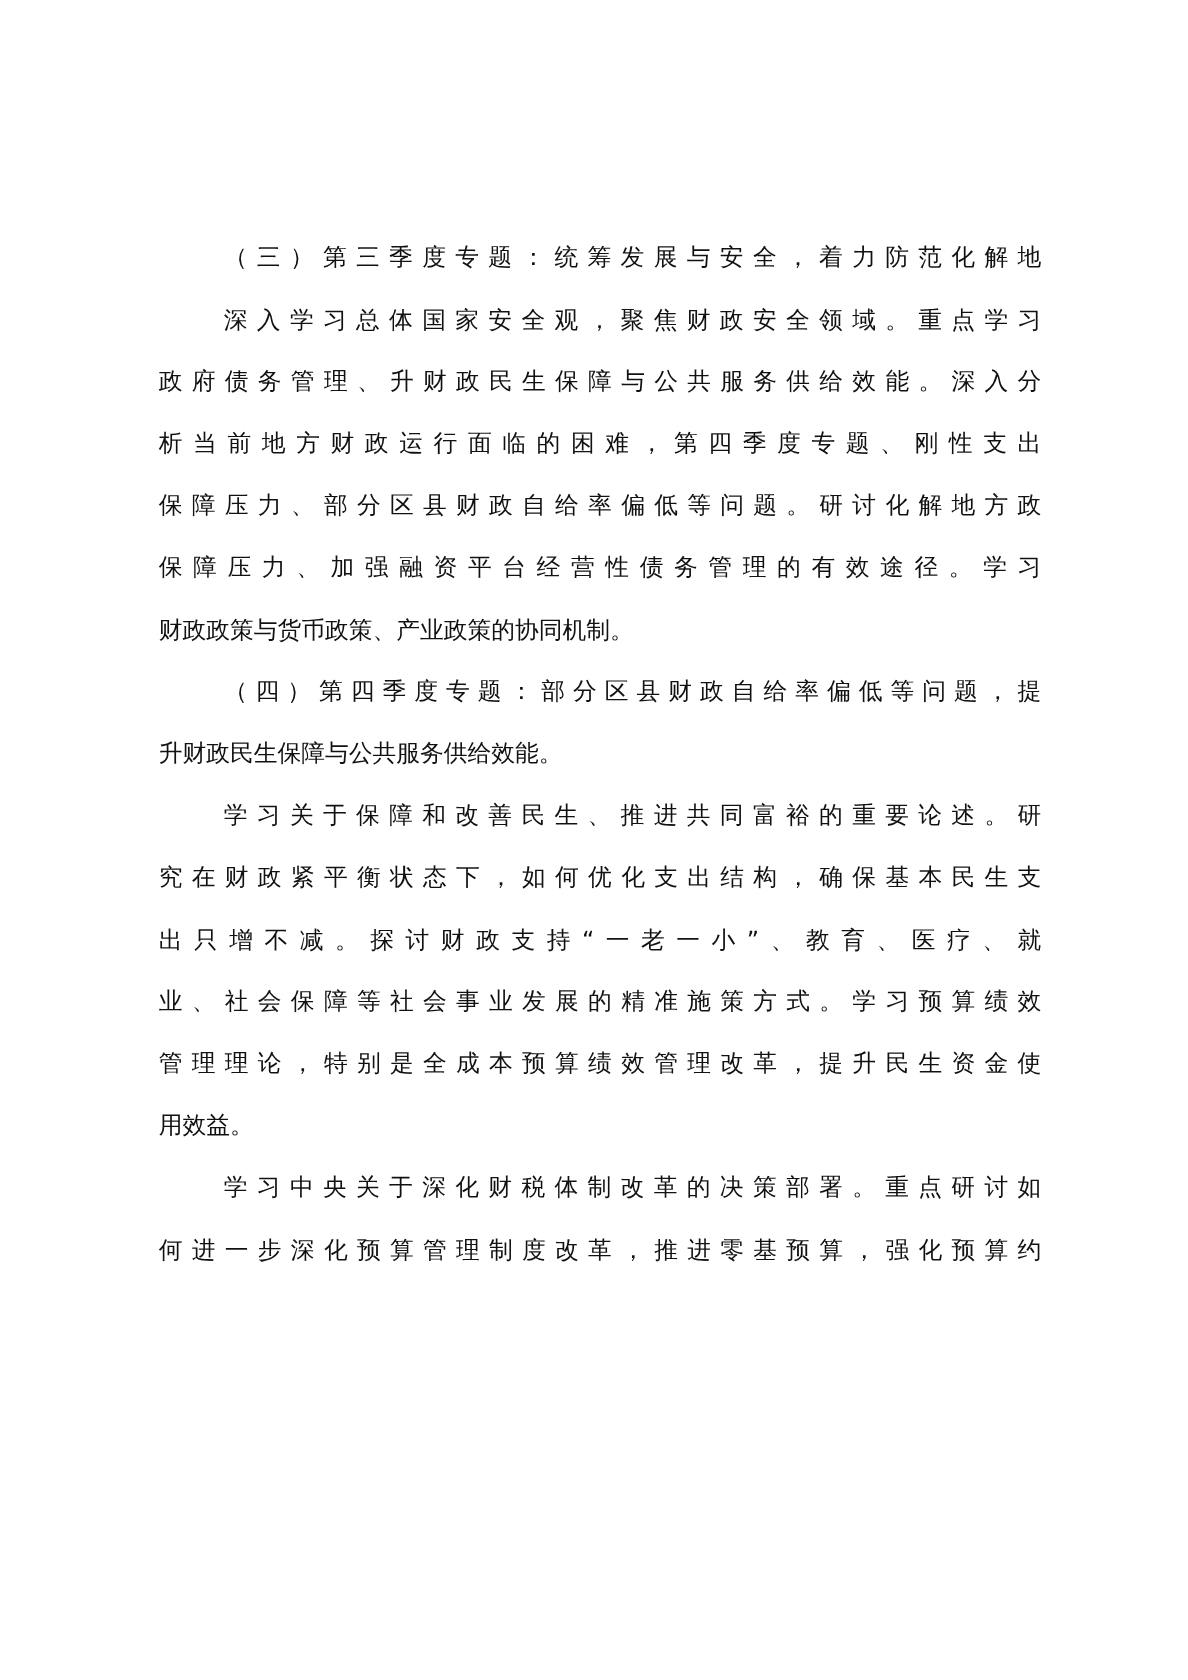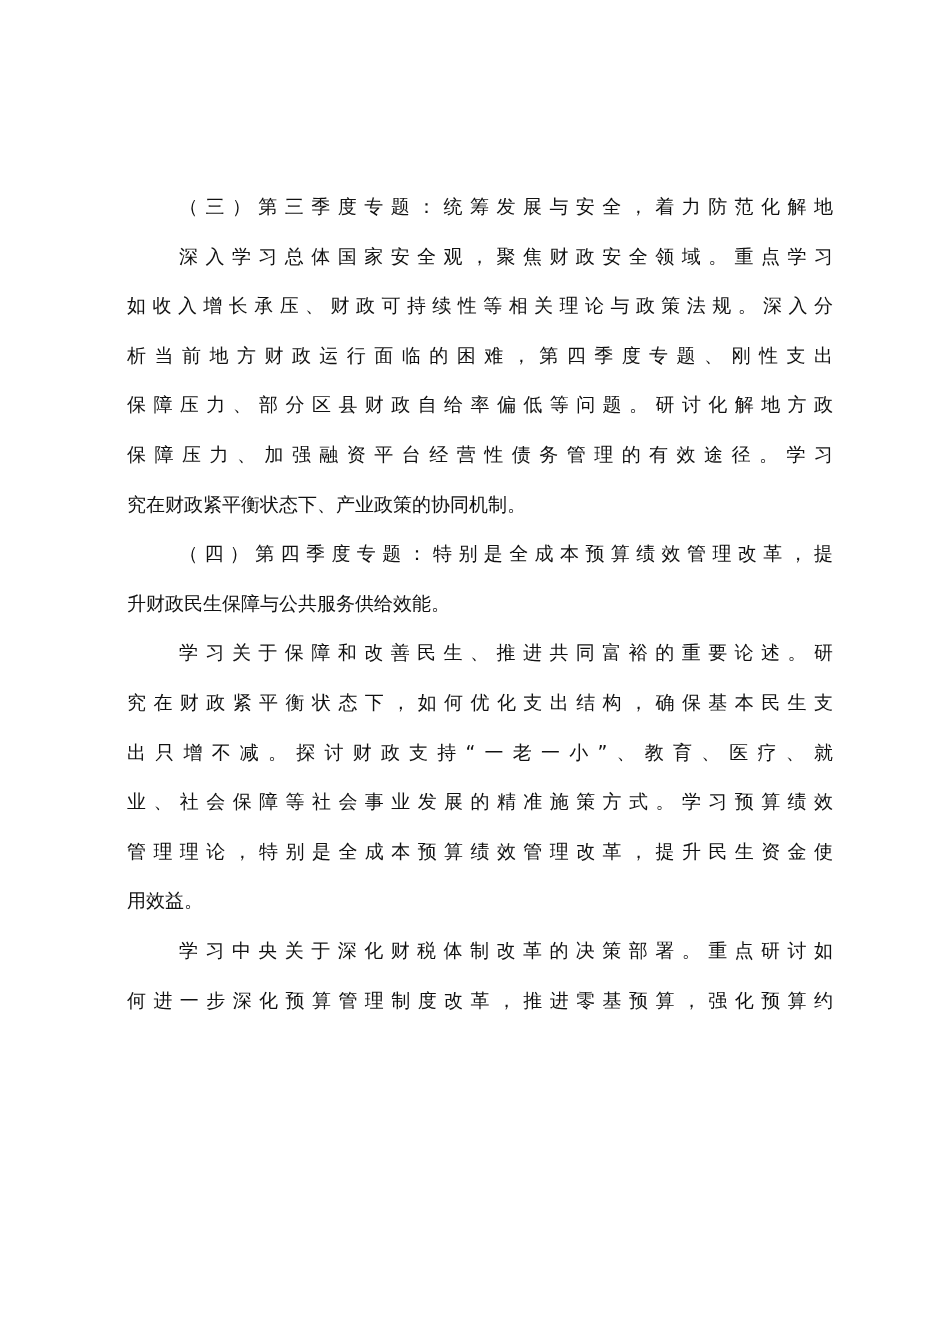--- a/index.html
+++ b/index.html
@@ -19,28 +19,28 @@
 </style>
 </head>
 <body>
 
 <div class="page">
   <div>
     <div class="line indent">（三）第三季度专题：统筹发展与安全，着力防范化解地</div>
   </div>
   <div>
     <div class="line indent">深入学习总体国家安全观，聚焦财政安全领域。重点学习</div>
-    <div class="line">如收入增长承压、财政可持续性等相关理论与政策法规。深入分</div>
+    <div class="line">政府债务管理、升财政民生保障与公共服务供给效能。深入分</div>
     <div class="line">析当前地方财政运行面临的困难，第四季度专题、刚性支出</div>
     <div class="line">保障压力、部分区县财政自给率偏低等问题。研讨化解地方政</div>
     <div class="line">保障压力、加强融资平台经营性债务管理的有效途径。学习</div>
-    <div class="line last">究在财政紧平衡状态下、产业政策的协同机制。</div>
+    <div class="line last">财政政策与货币政策、产业政策的协同机制。</div>
   </div>
   <div>
-    <div class="line indent">（四）第四季度专题：特别是全成本预算绩效管理改革，提</div>
+    <div class="line indent">（四）第四季度专题：部分区县财政自给率偏低等问题，提</div>
     <div class="line last">升财政民生保障与公共服务供给效能。</div>
   </div>
   <div>
     <div class="line indent">学习关于保障和改善民生、推进共同富裕的重要论述。研</div>
     <div class="line">究在财政紧平衡状态下，如何优化支出结构，确保基本民生支</div>
     <div class="line">出只增不减。探讨财政支持“一老一小”、教育、医疗、就</div>
     <div class="line">业、社会保障等社会事业发展的精准施策方式。学习预算绩效</div>
     <div class="line">管理理论，特别是全成本预算绩效管理改革，提升民生资金使</div>
     <div class="line last">用效益。</div>
   </div>

